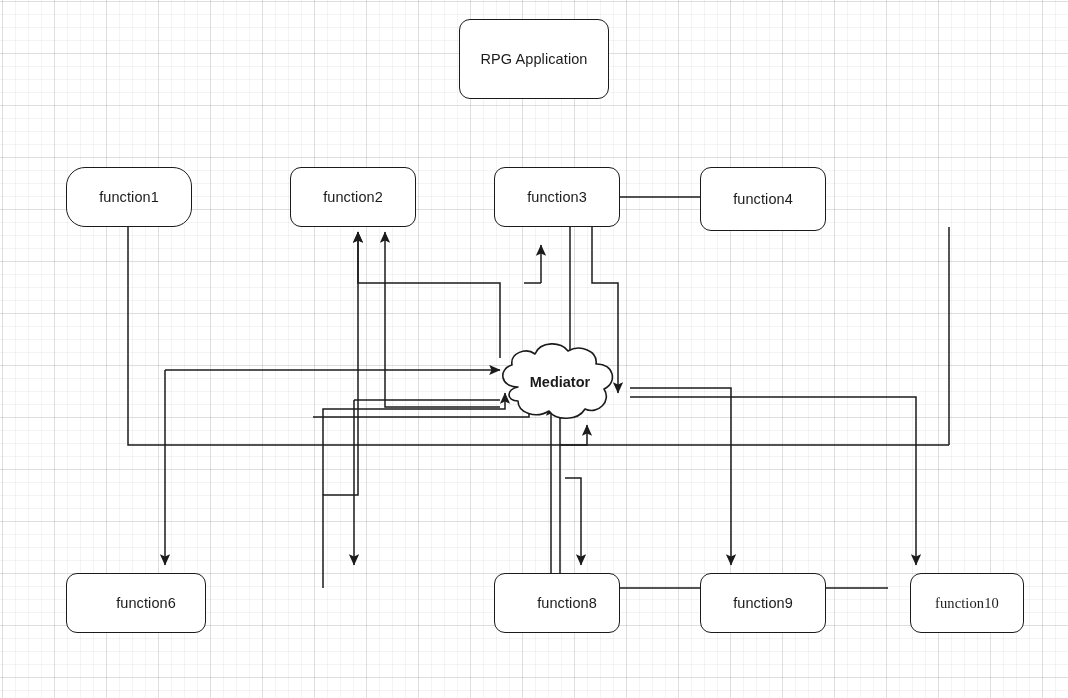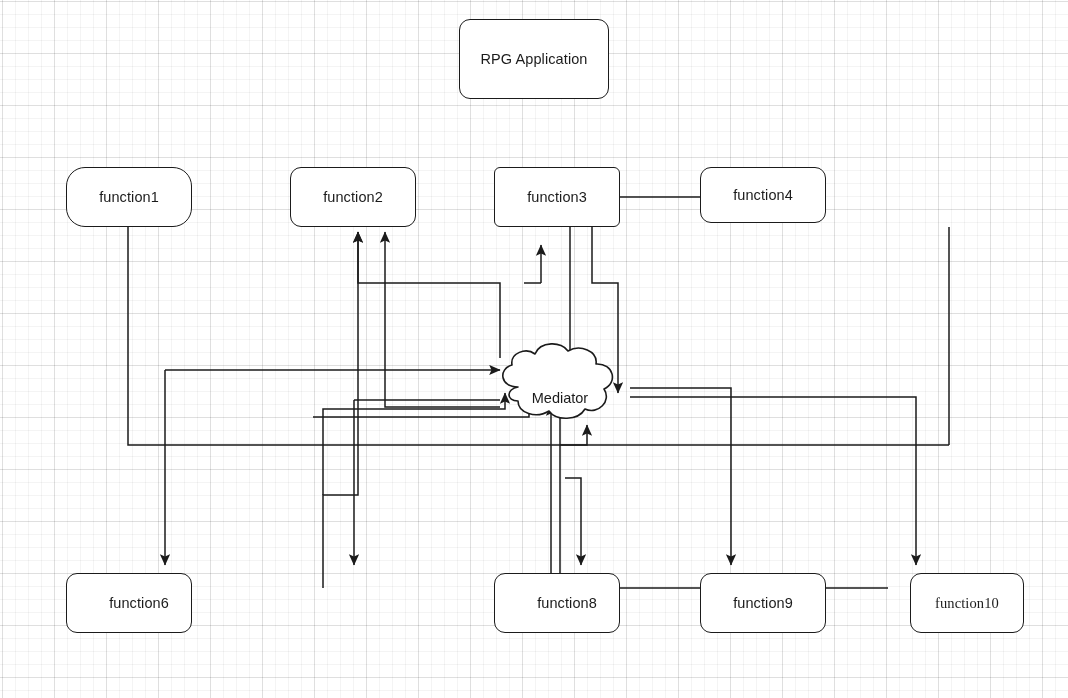--- a/index.html
+++ b/index.html
@@ -48,30 +48,31 @@
     letter-spacing: 0.1px;
     z-index: 3;
   }
   .cloud-node {
     position: absolute;
     z-index: 4;
   }
   .cloud-label {
     position: absolute;
     left: 0;
-    top: 16px;
+    top: 0;
     width: 100%;
     height: 100%;
     display: flex;
     align-items: center;
     justify-content: center;
     color: #1b1b1b;
     font-size: 14.5px;
     font-family: "Liberation Sans", sans-serif;
     pointer-events: none;
+    font-weight: bold;
   }
 </style>
 </head>
 <body>
 
 <div id="canvas">
 
   <svg id="edge-layer" viewBox="0 0 1068 698" width="1068" height="698" xmlns="http://www.w3.org/2000/svg">
     <defs>
       <marker id="ah" markerWidth="10" markerHeight="10" refX="7.2" refY="3.6" orient="auto" markerUnits="strokeWidth">
@@ -128,30 +129,30 @@
   </div>
 
   <div class="node" style="left:66px; top:167px; width:126px; height:60px;border-radius:19px;">
     <span>function1</span>
   </div>
 
   <div class="node" style="left:290px; top:167px; width:126px; height:60px;">
     <span>function2</span>
   </div>
 
-  <div class="node" style="left:494px; top:167px; width:126px; height:60px;border-radius:6px;">
+  <div class="node" style="left:494px; top:167px; width:126px; height:60px;">
     <span>function3</span>
   </div>
 
-  <div class="node" style="left:700px; top:167px; width:126px; height:56px;align-items:center;">
+  <div class="node" style="left:700px; top:167px; width:126px; height:64px;align-items:center;">
     <span>function4</span>
   </div>
 
 
-  <div class="node" style="left:66px; top:573px; width:126px; height:60px;padding-left:20px;">
+  <div class="node" style="left:66px; top:573px; width:140px; height:60px;padding-left:20px;">
     <span>function6</span>
   </div>
 
 
   <div class="node" style="left:494px; top:573px; width:126px; height:60px;padding-left:20px;">
     <span>function8</span>
   </div>
 
   <div class="node" style="left:700px; top:573px; width:126px; height:60px;">
     <span>function9</span>

